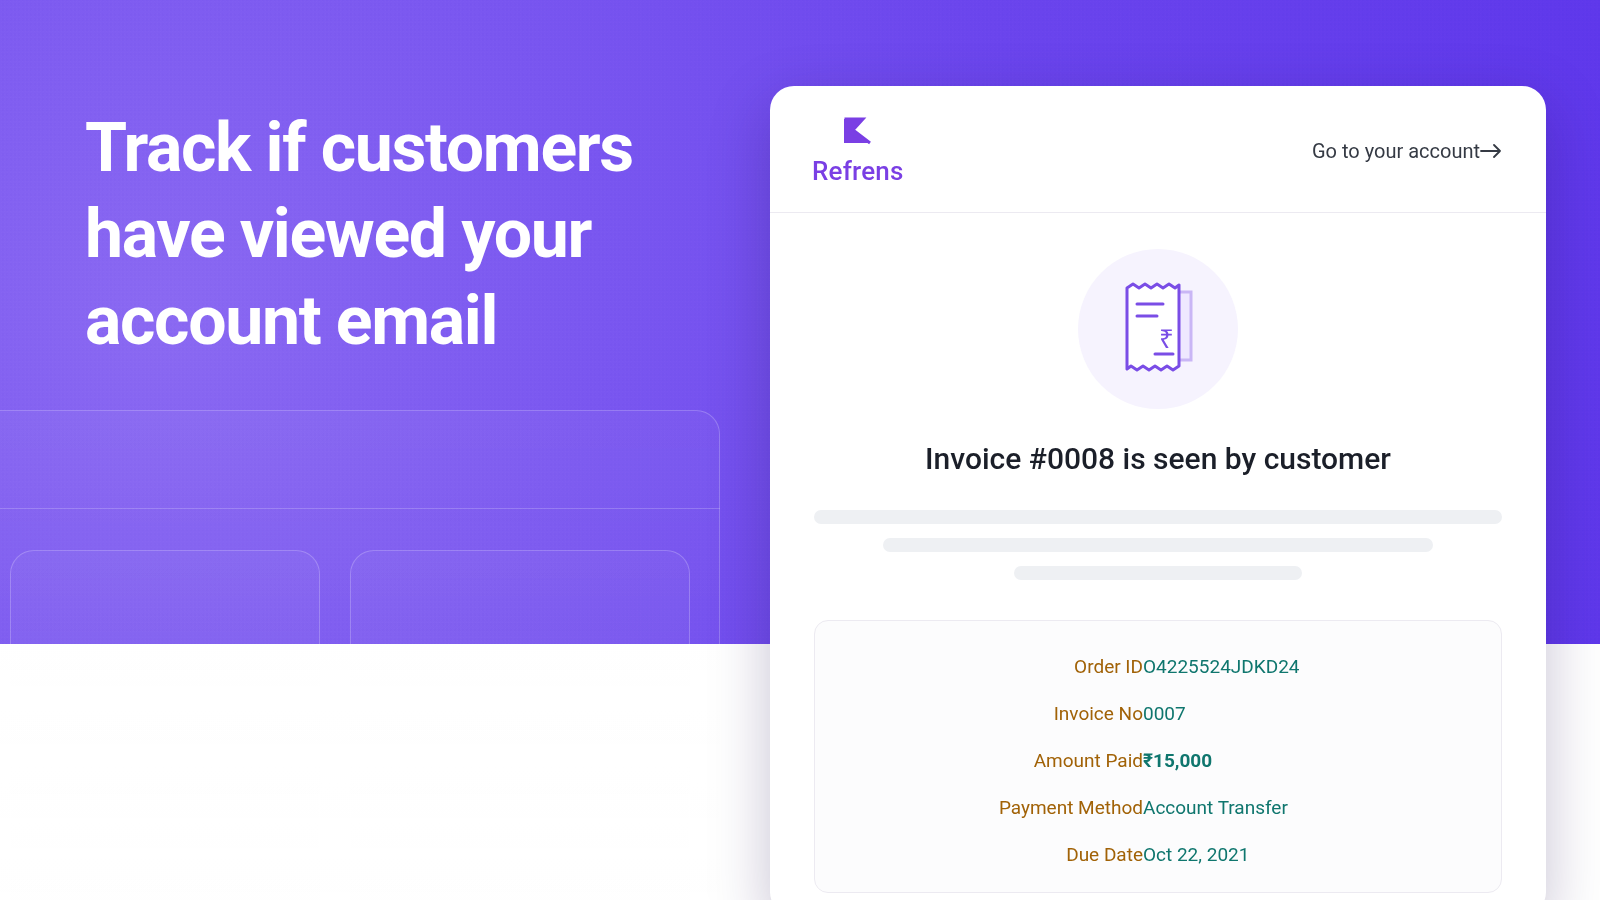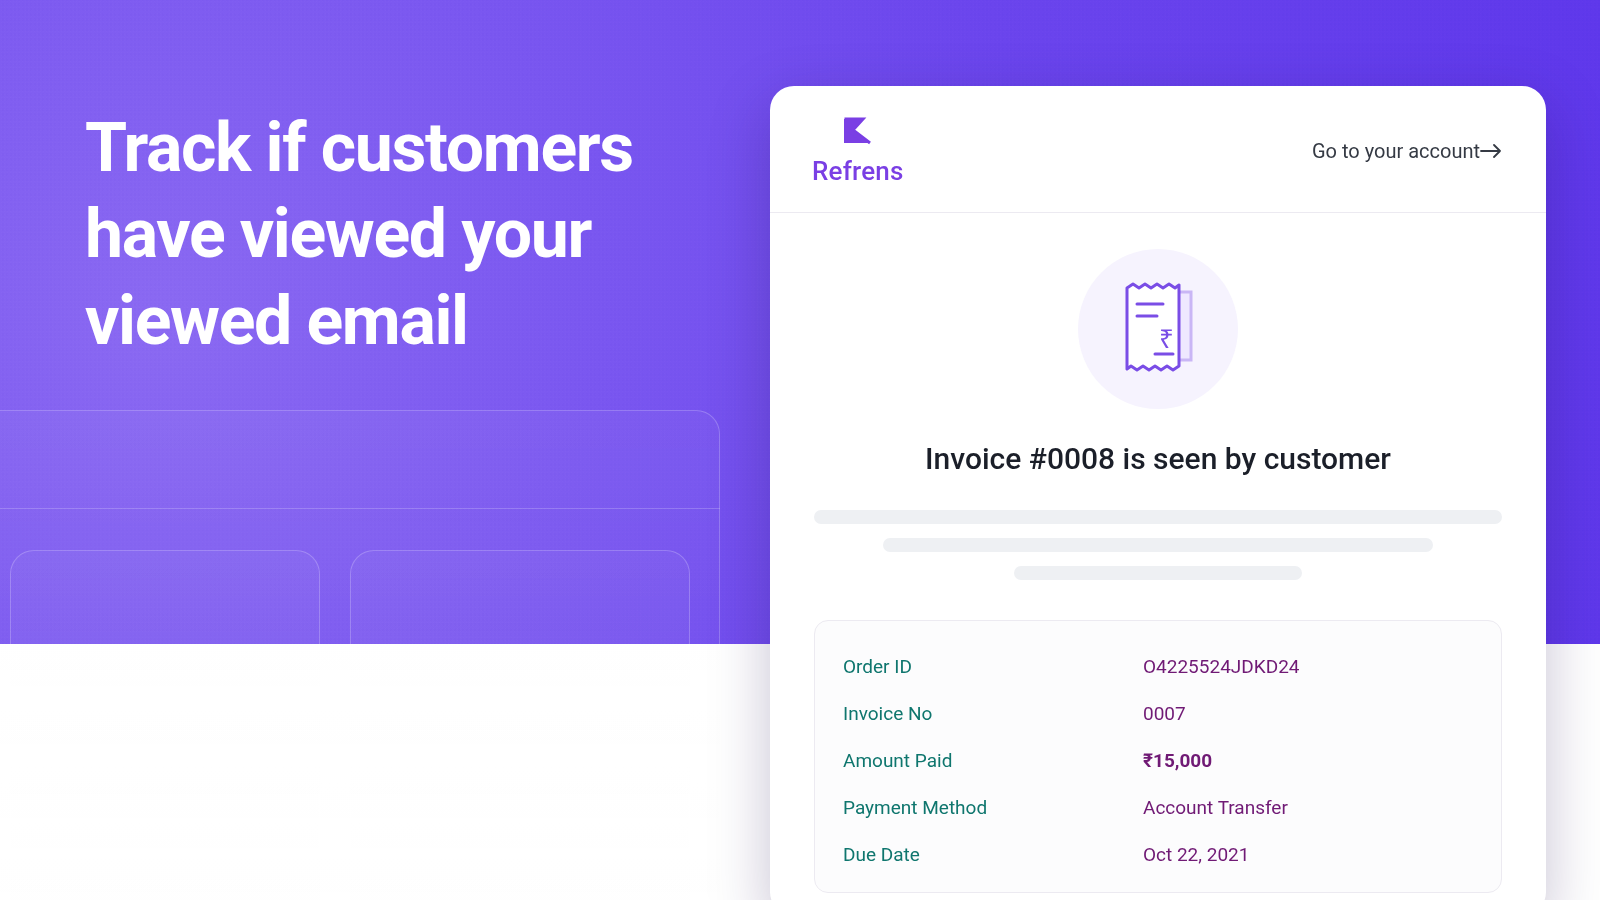--- a/index.html
+++ b/index.html
@@ -74,34 +74,34 @@
   .sk2 { width: 80%; }
   .sk3 { width: 42%; }
   .details-card {
     width: 100%;
     border: 1px solid #eceaf1;
     border-radius: 14px;
     background: #fcfcfd;
     padding: 22px 28px 14px 28px;
   }
   .row { display: flex; align-items: center; padding: 12px 0; }
-  .row .label { flex: 0 0 300px; color: #0f766e; font-size: 19px; }
-  .row .value { flex: 1; color: #701a75; font-size: 19px; }
+  .row .label { flex: 0 0 300px; color: #a16207; font-size: 19px; text-align: right; }
+  .row .value { flex: 1; color: #0f766e; font-size: 19px; }
   .row .value.strong { font-weight: 700; }
 </style>
 </head>
 <body>
 
 <div class="canvas">
   <div class="noise"></div>
 
   <div class="headline">
     <span>Track if customers</span><br>
     <span>have viewed your</span><br>
-    <span>viewed email</span>
+    <span>account email</span>
   </div>
 
   <div class="ghost-card ghost-outer"></div>
   <div class="ghost-divider"></div>
   <div class="ghost-card ghost-inner1"></div>
   <div class="ghost-card ghost-inner2"></div>
 
   <div class="panel">
     <div class="panel-header">
       <div class="brand">

